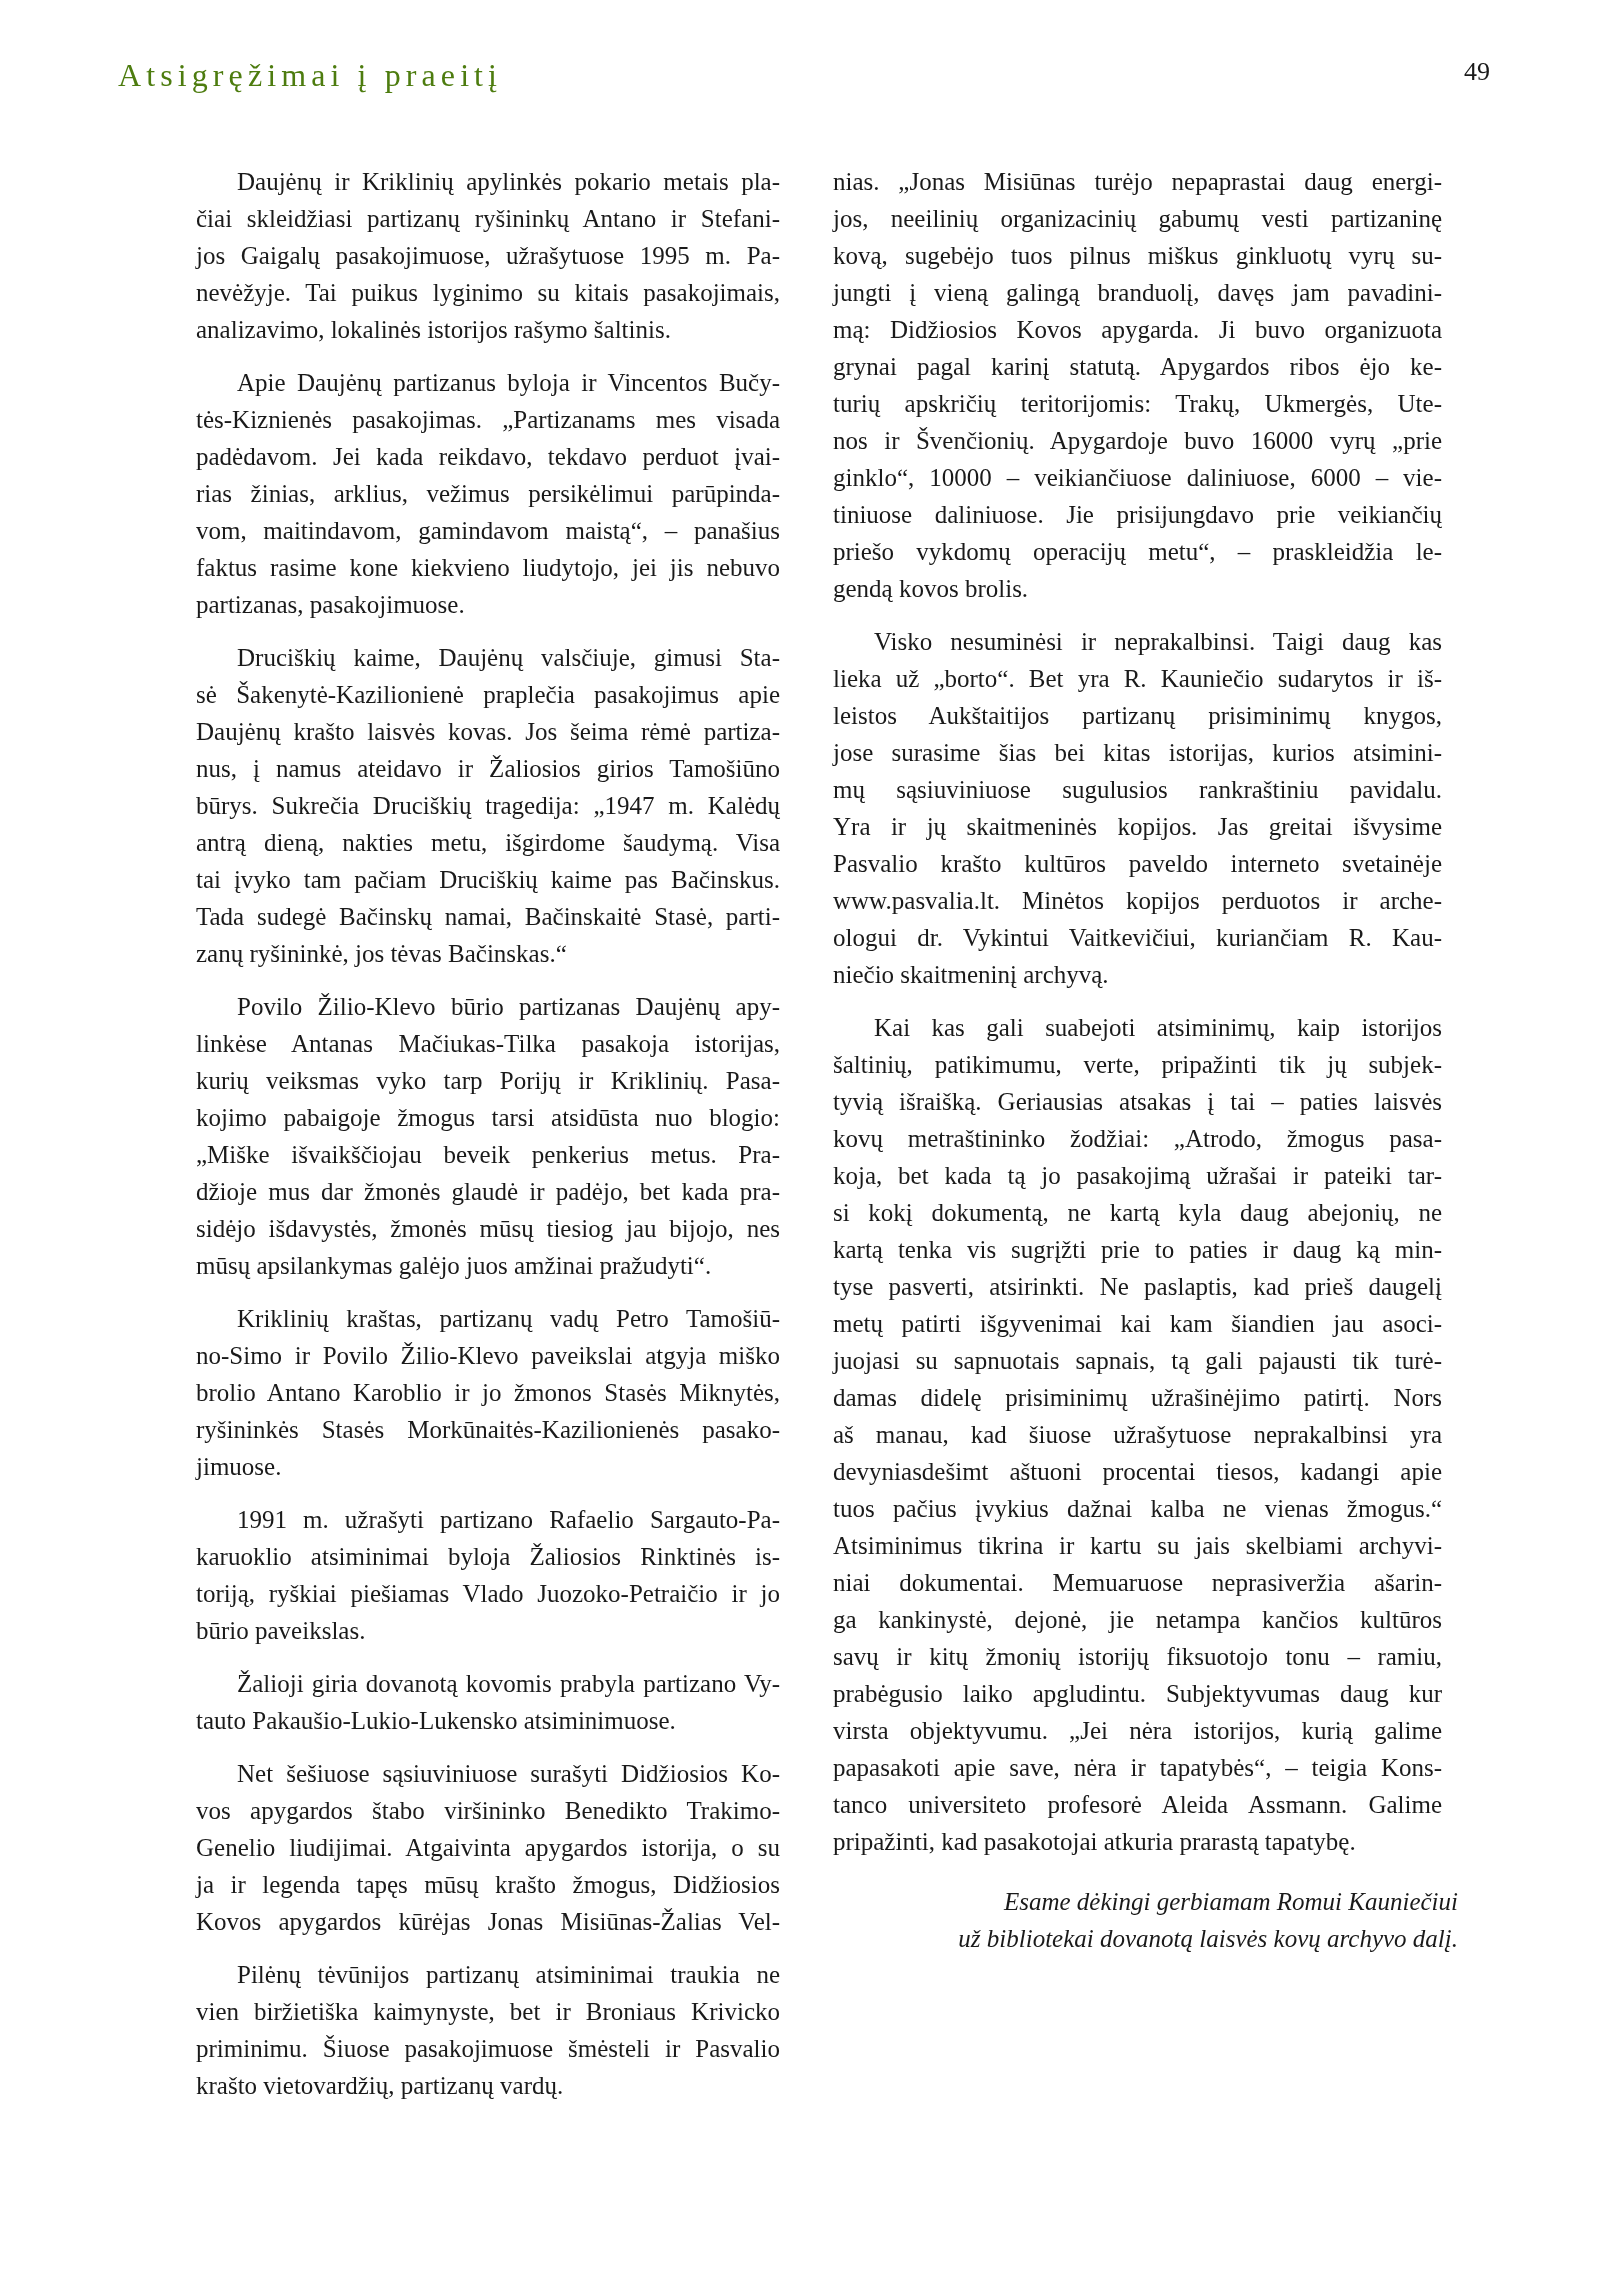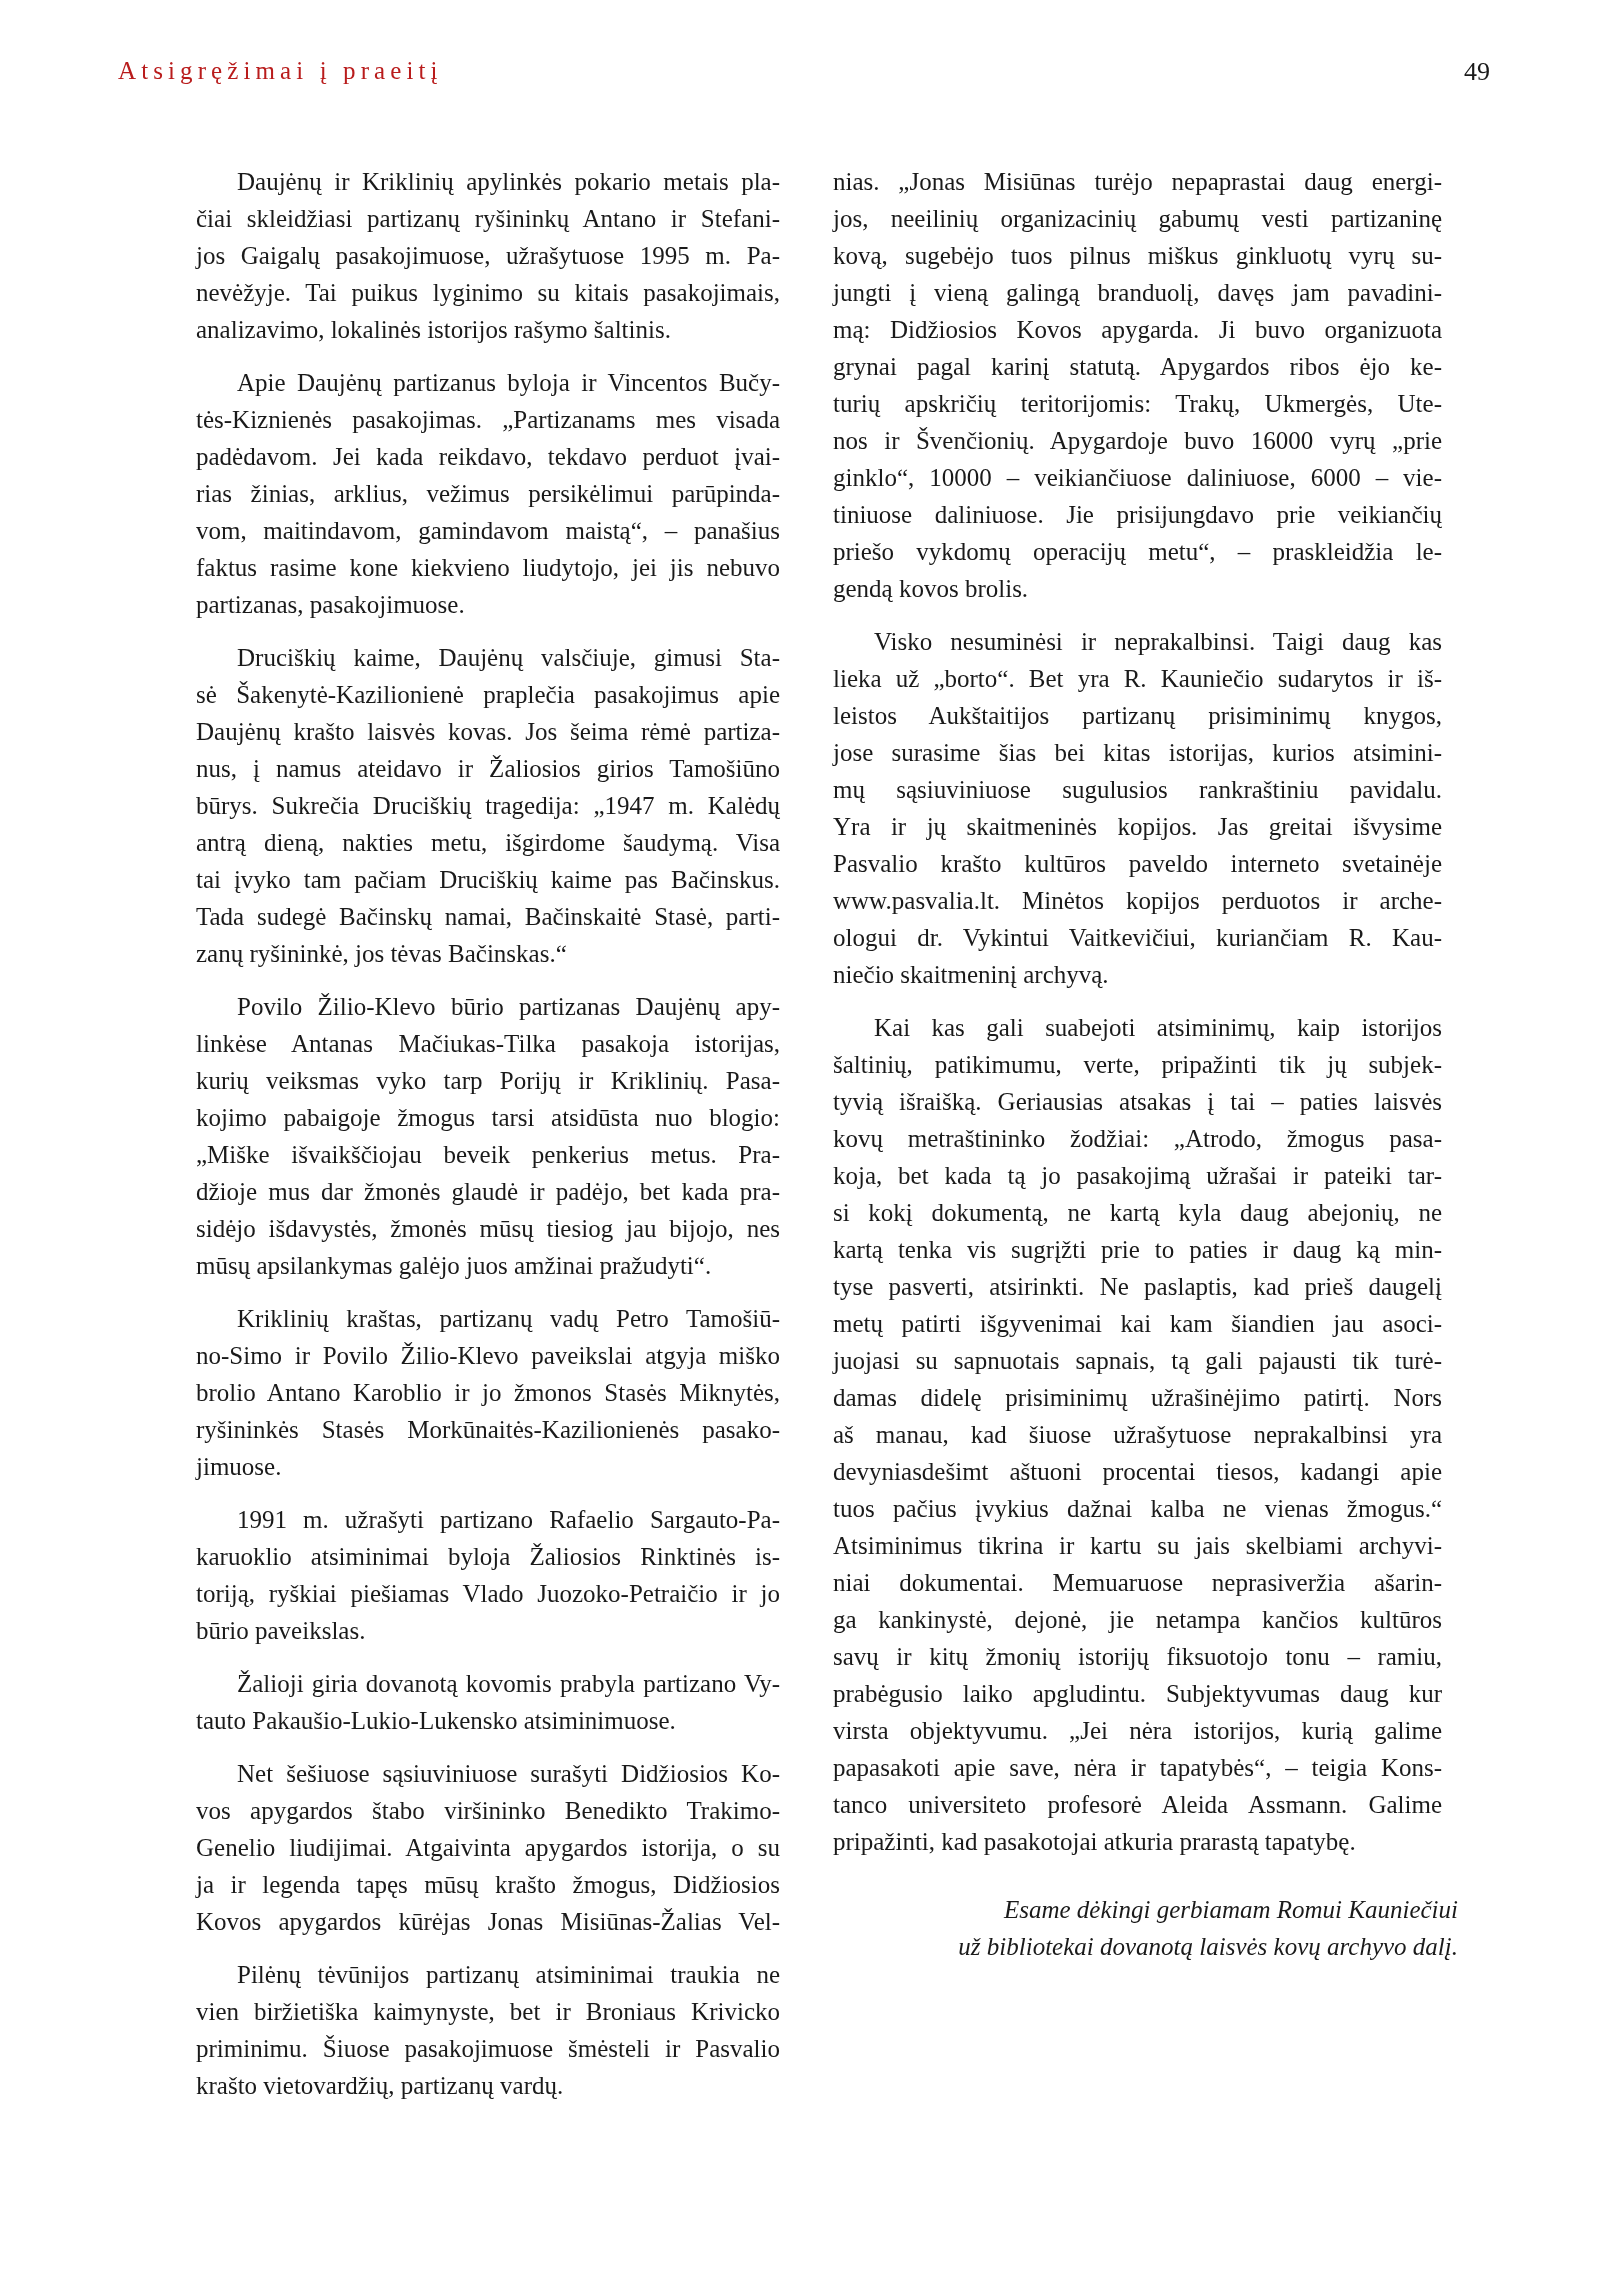--- a/index.html
+++ b/index.html
@@ -19,23 +19,23 @@
       position: absolute;
       top: 57px;
       left: 118px;
       width: 1372px;
       height: 39px;
     }
     .running-title {
       position: absolute;
       left: 0;
       top: 0;
-      font-size: 25px;
+      font-size: 32px;
       letter-spacing: 5.1px;
-      color: #b91c1c;
+      color: #4d7c0f;
       font-family: "Liberation Serif", "DejaVu Serif", serif;
     }
     .page-number {
       position: absolute;
       right: 0;
       top: 0;
       font-size: 26px;
       color: #1a1a1a;
     }
     .columns {
@@ -70,21 +70,21 @@
       height: 37px;
       overflow: visible;
     }
     .line.last {
       text-align-last: left;
     }
     .line.first {
       padding-left: 41px;
     }
     .acknowledgement {
-      margin-top: 31px;
+      margin-top: 23px;
       text-align: right;
       font-style: italic;
       font-size: 25px;
       line-height: 37px;
     }
     .acknowledgement span { display: block; }
   </style>
 </head>
 <body>
 

